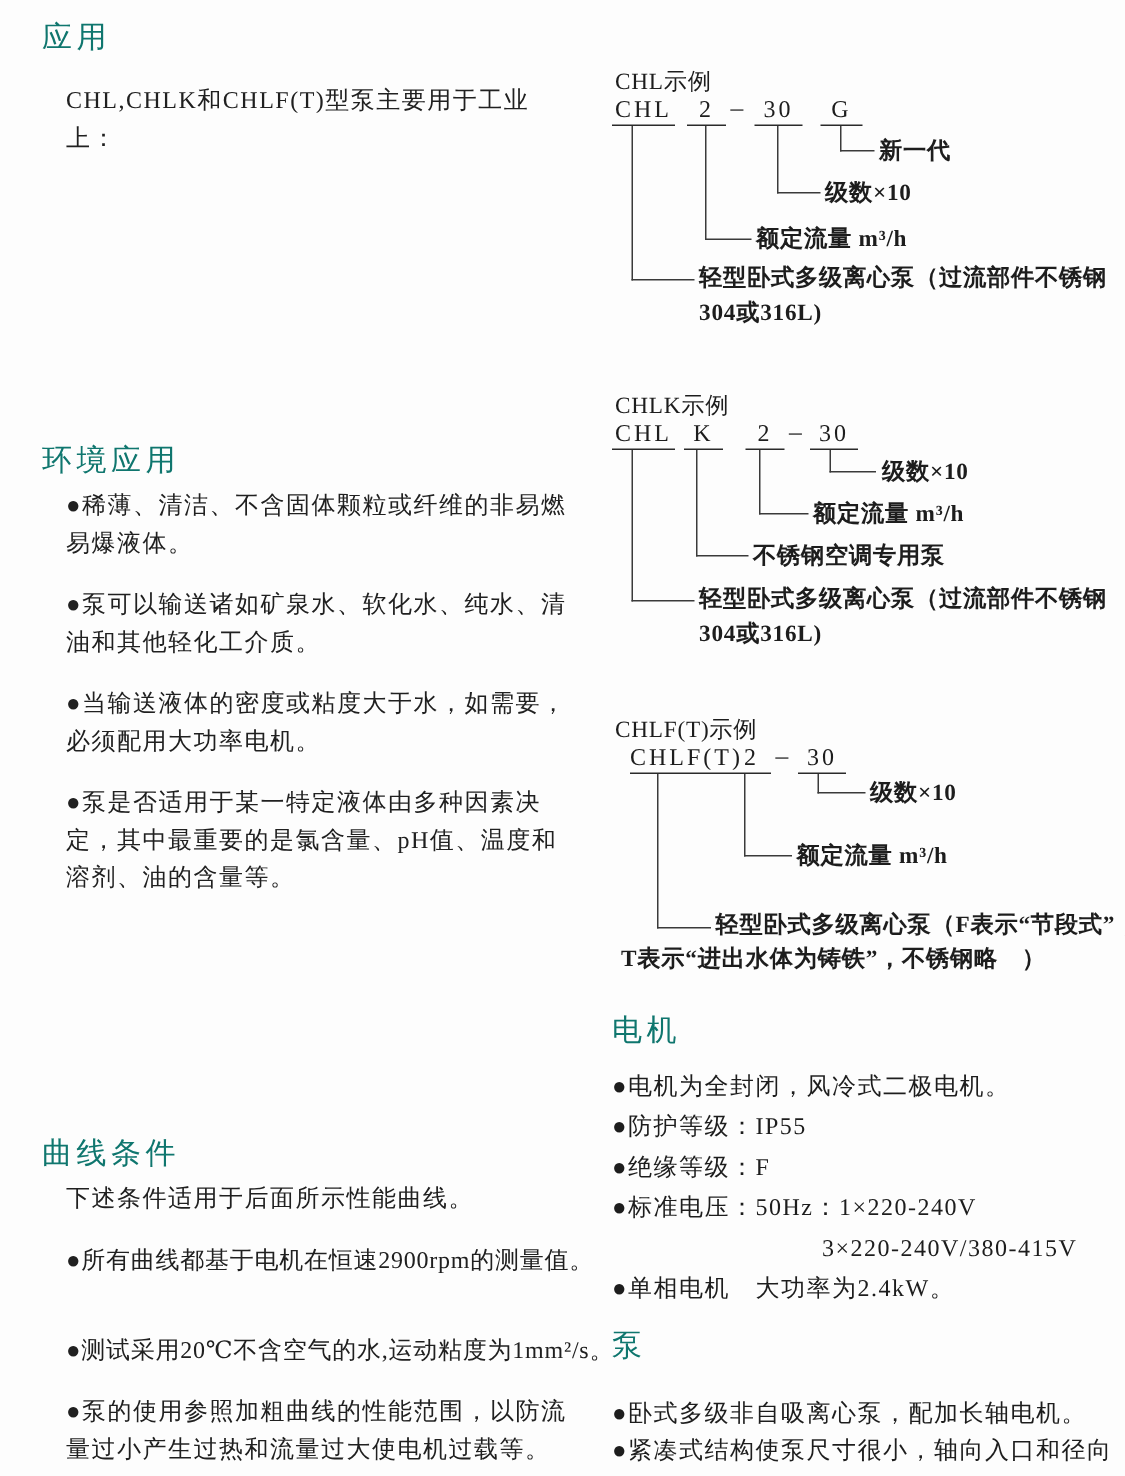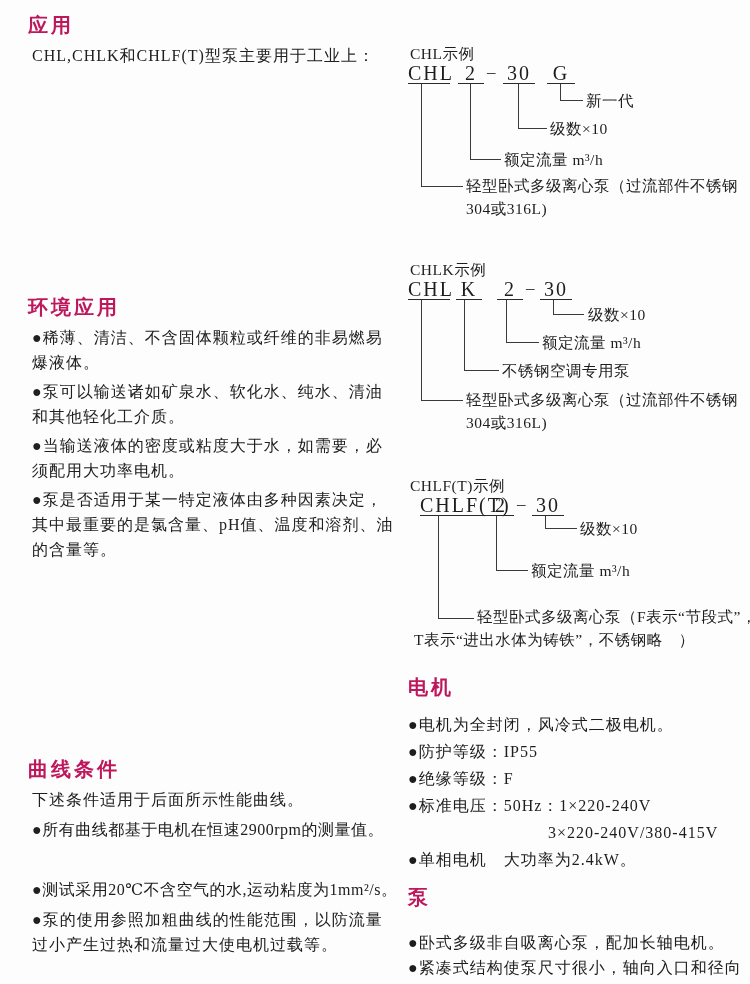--- a/index.html
+++ b/index.html
@@ -7,47 +7,47 @@
     position:relative; width:750px; height:984px; margin:0 auto;
     background:#fdfdfd; overflow:hidden;
     font-family:"Liberation Serif","DejaVu Serif",serif;
     color:#1d1d1d;
   }
   .col { position:absolute; top:0; height:984px; }
   .col-left  { left:28px;  width:374px; }
   .col-right { left:408px; width:342px; }
   .sec { position:absolute; left:0; right:0; }
   .sec-h {
-    margin:0; font-size:20px; line-height:27px; font-weight:bold;
-    letter-spacing:3px; color:#be185d;
+    margin:0; font-size:20px; line-height:27px; font-weight:normal;
+    letter-spacing:3px; color:#0f766e;
     font-family:"Liberation Sans","DejaVu Sans",sans-serif;
   }
   .txt { margin:0; font-size:16px; line-height:25px; letter-spacing:1px; color:#202020; }
   .intro { margin-top:8px; }
   .blist { list-style:none; margin:0; padding:0; }
   .blist li { font-size:16px; line-height:24.5px; letter-spacing:1px; }
   .op-line { font-size:16px; line-height:26px; letter-spacing:1px; }
   .op-first { margin-top:6px; }
   .op-indent { padding-left:100px; }
-  .para { margin:4px; }
+  .para { margin:16px; }
   .p-first { margin-top:4px; }
   .gap35 { margin-top:35px; }
   .gap5  { margin-top:5px; }
   .nowrap { white-space:nowrap; letter-spacing:0.5px; }
   
   .diagram { position:absolute; left:0; width:342px; }
   .dexample { position:absolute; left:2px; top:0; font-size:15.5px; letter-spacing:0.5px; }
   .token {
     position:absolute; top:20px; height:19px; line-height:19px;
     text-align:center; border-bottom:1.5px solid #2a2a2a;
-    font-size:20px; letter-spacing:2px;
+    font-size:16px; letter-spacing:2px;
   }
   .ddash { position:absolute; top:18px; font-size:17px; }
   .lconn { position:absolute; border-left:1.5px solid #3a3a3a; border-bottom:1.5px solid #3a3a3a; }
-  .dlabel { position:absolute; font-size:15.5px; line-height:18px; letter-spacing:0.5px; white-space:nowrap; }
+  .dlabel { position:absolute; font-size:15.5px; line-height:18px; letter-spacing:0.5px; white-space:nowrap;font-weight:bold; }
   
   .m-line { font-size:16px; line-height:27px; letter-spacing:1px; }
   .m-first { margin-top:10px; }
   .m-indent { padding-left:140px; }
   .pp-line { font-size:16px; line-height:25px; letter-spacing:1px; }
   .pp-first { margin-top:19px; }
 </style>
 </head>
 <body>
 

